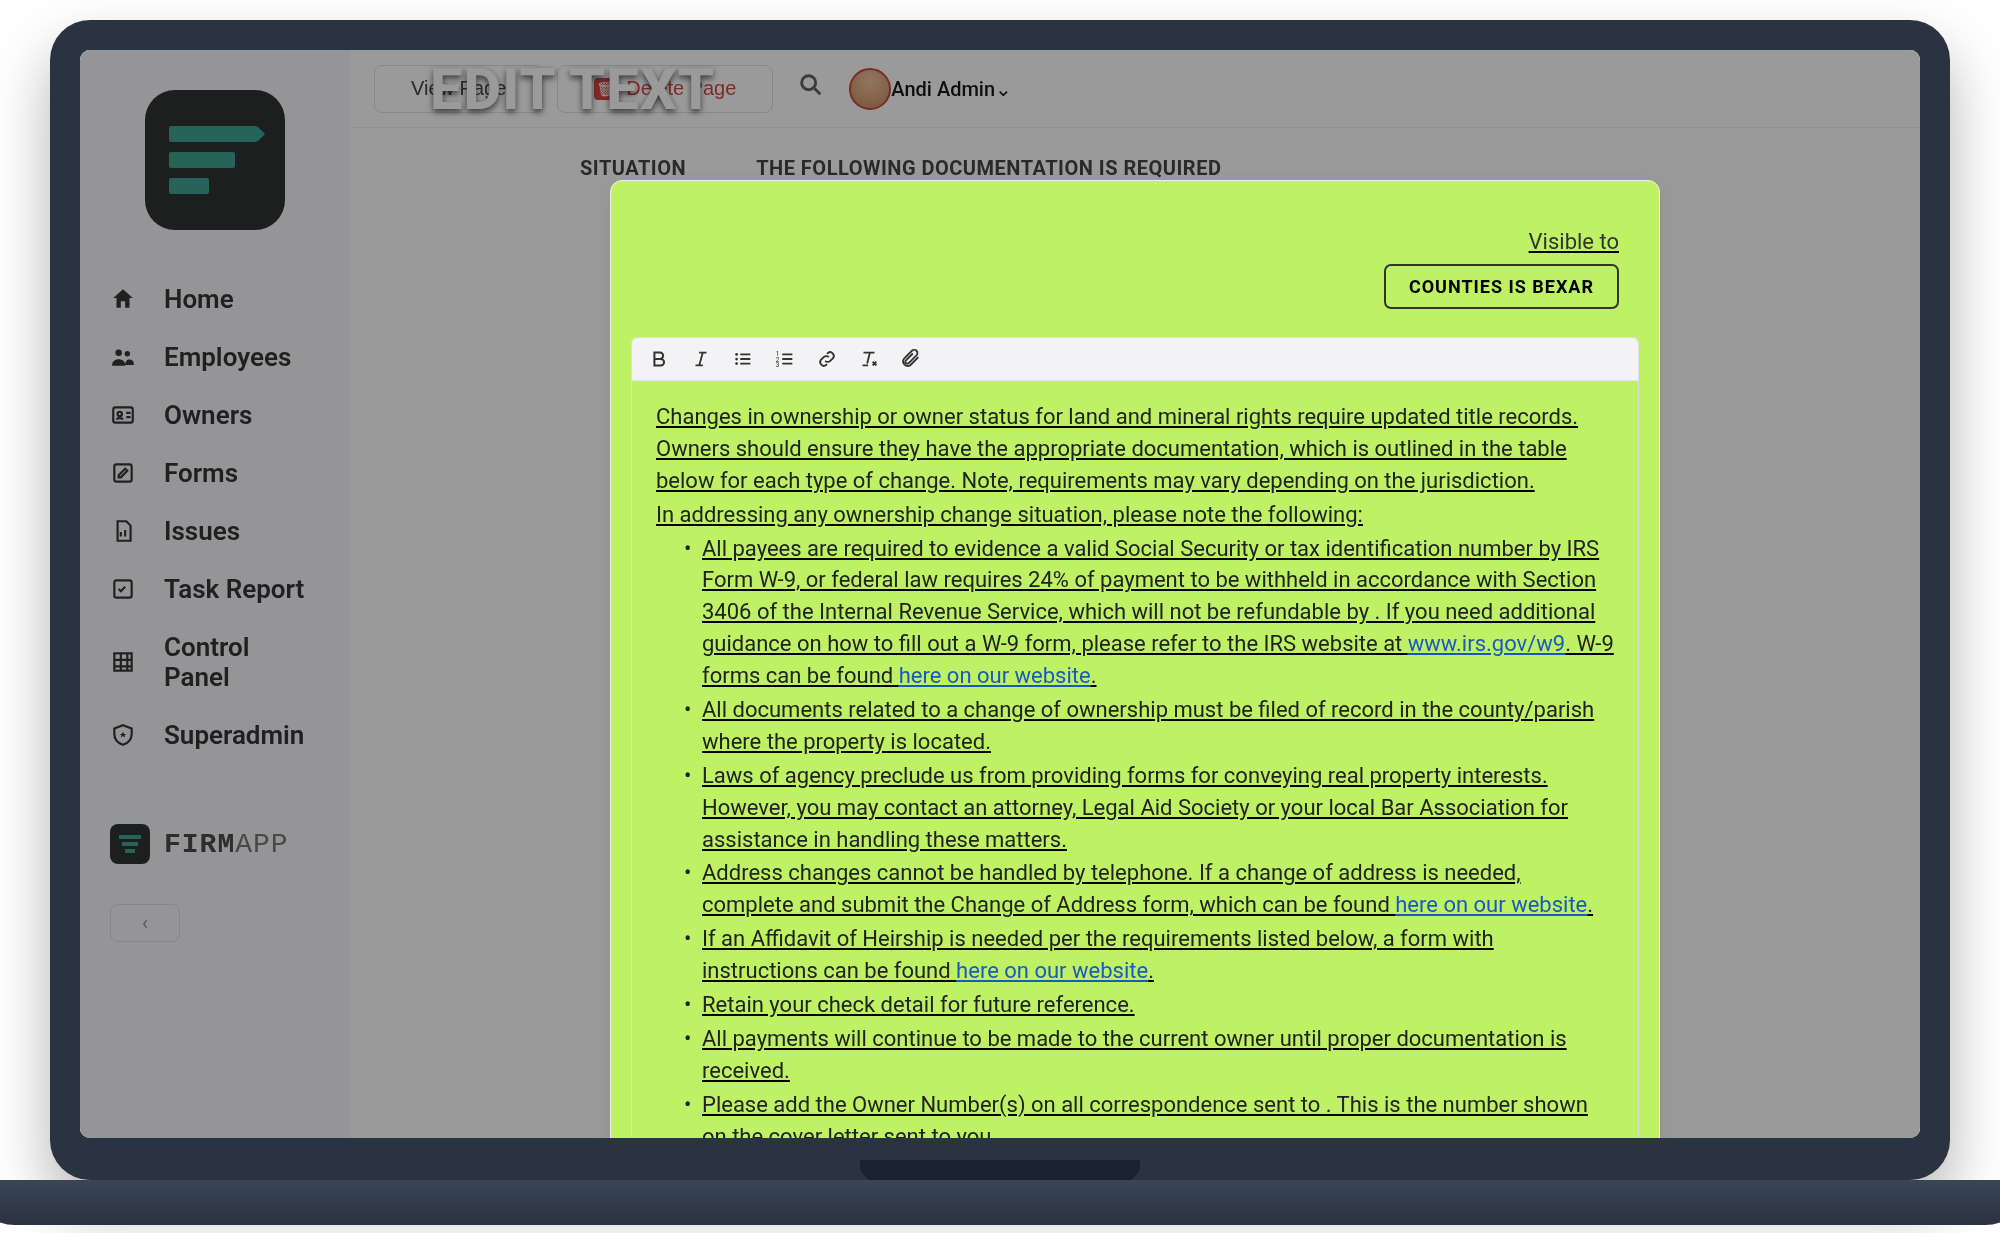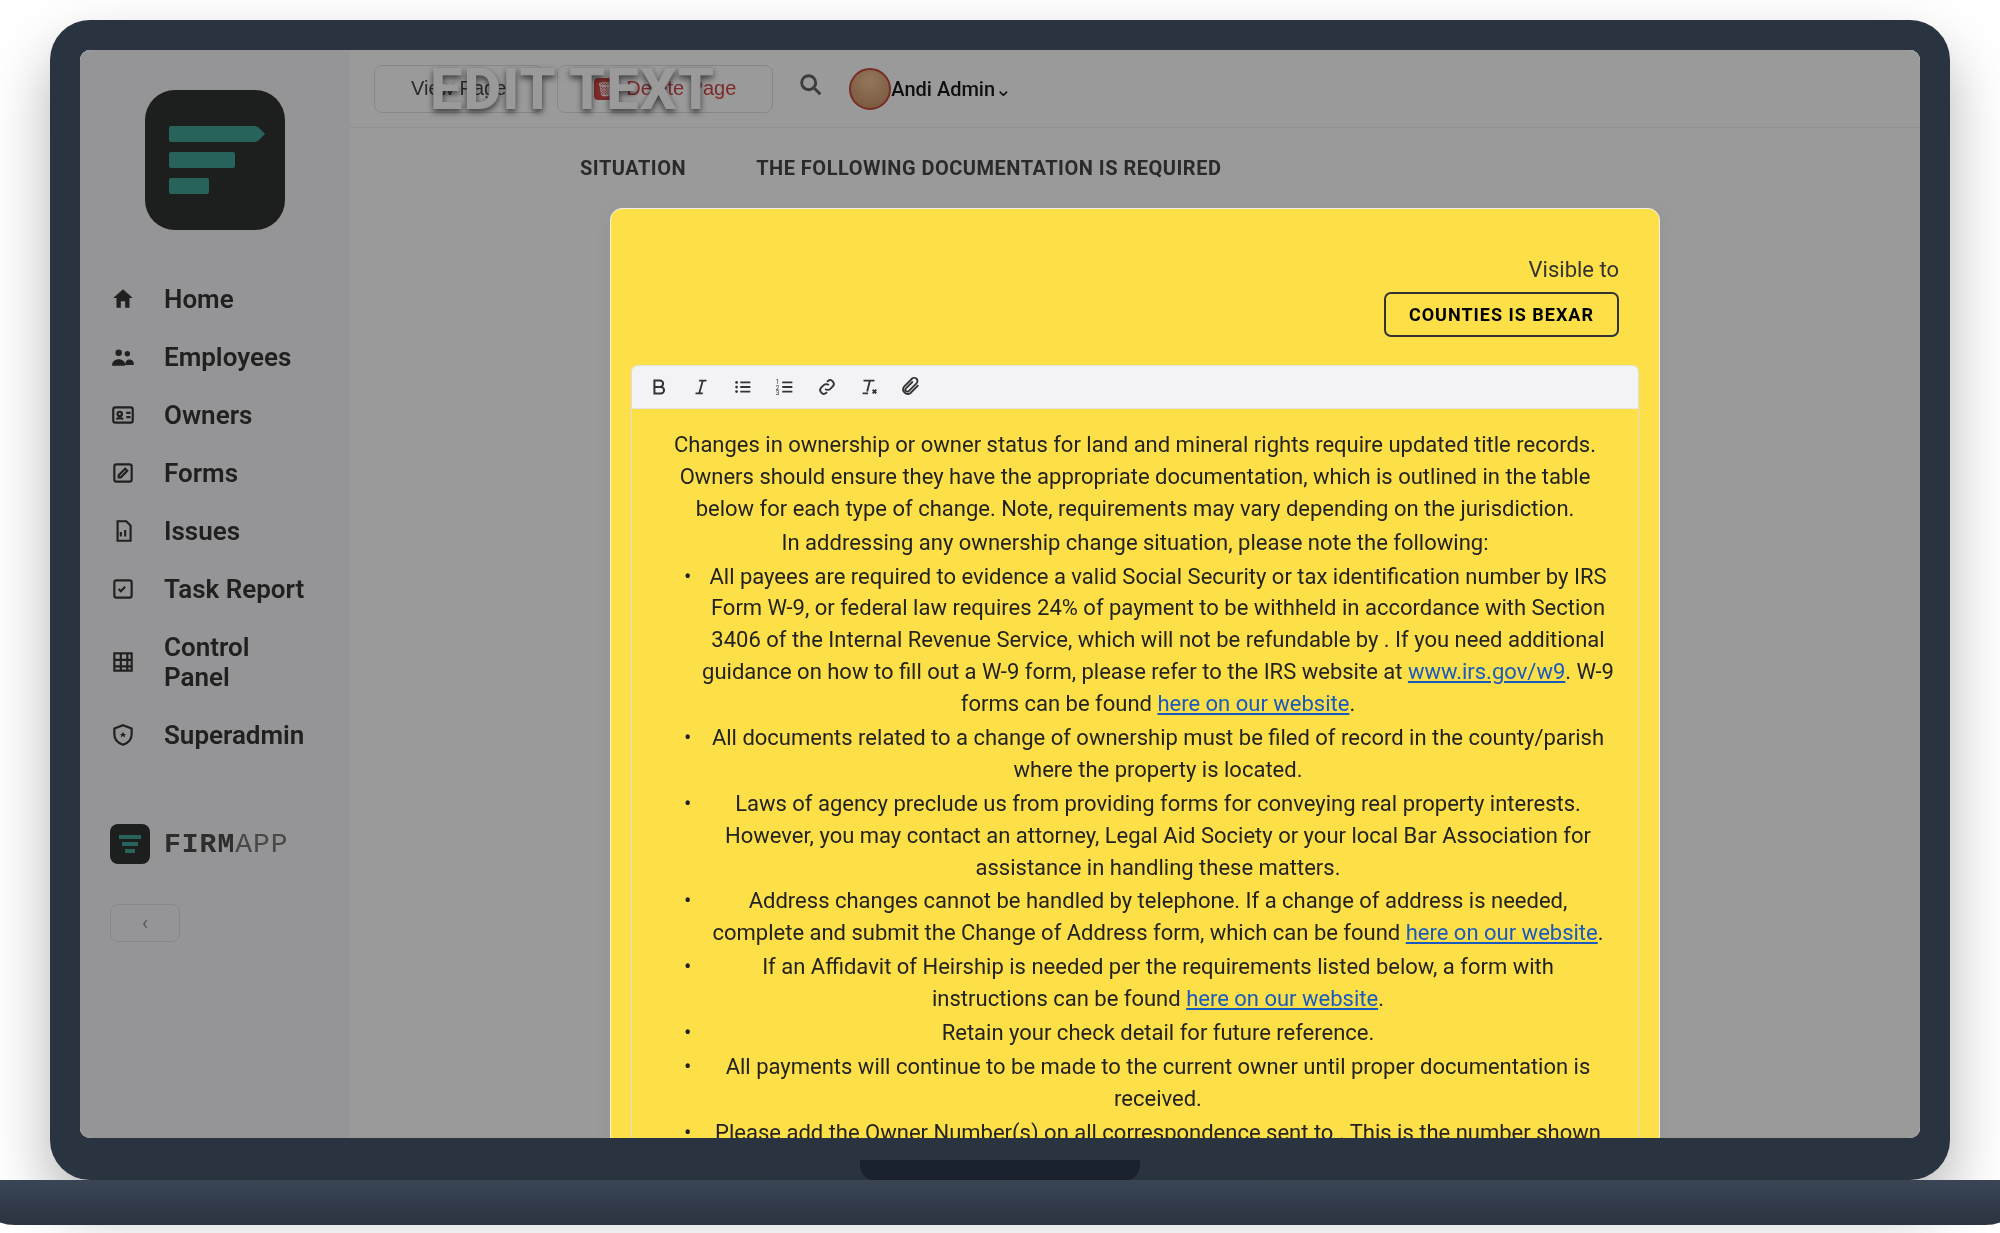--- a/index.html
+++ b/index.html
@@ -146,29 +146,30 @@
   align-items: center;
   gap: 10px;
   cursor: pointer;
 }
 .btn.delete { color: #c93434; }
 .trash-icon { width:22px; height:22px; background:#c93434; border-radius:4px; display:flex; align-items:center; justify-content:center; color:#fff; font-size:14px; }
 .search-icon-top { font-size: 30px; color:#555; cursor:pointer; padding:0 10px; }
 .avatar { width:42px; height:42px; border-radius:50%; background:#d8a070; border:2px solid #c0392b; background-image: radial-gradient(circle at 50% 30%, #f0c090, #c08050); }
 .user-chip { display:flex; align-items:center; font-size:20px; font-weight:500; cursor:pointer; }
 .content-area { padding: 20px 30px; }
-.hidden-header { font-size:20px; font-weight:700; color:#333; letter-spacing:0.5px; padding: 8px 0 28px 200px; display:flex; gap:70px; }
+.hidden-header { font-size:20px; font-weight:700; color:#333; letter-spacing:0.5px; padding: 8px 0 0 200px; display:flex; gap:70px; }
 
 .editor-card {
-  background: #fde047;
+  background: #bef264;
   border: 1px solid #eee;
   border-radius: 12px;
   box-shadow: 0 4px 20px rgba(0,0,0,0.05);
   max-width: 1050px;
   margin: 0 auto;
+  text-decoration: underline;
 }
 .visible-to {
   padding: 48px 40px 28px 40px;
   text-align: right;
 }
 .visible-to-label { font-size: 22px; color:#333; margin-bottom: 10px; display:block; }
 .visible-chip {
   display: inline-block;
   border: 2px solid #333;
   border-radius: 7px;
@@ -199,21 +200,20 @@
   justify-content: center;
   cursor: pointer;
   color: #333;
 }
 .tool-btn svg { width: 22px; height: 22px; }
 .editor-body {
   padding: 20px 24px;
   font-size: 22px;
   line-height: 1.45;
   color: #222;
-  text-align: center;
 }
 .editor-body p { margin-bottom: 2px; }
 .editor-body ul { list-style: none; padding-left: 46px; margin-top: 2px; }
 .editor-body li { position: relative; margin-bottom: 2px; }
 .editor-body li::before { content: "•"; position: absolute; left: -18px; }
 .editor-body a { color: #1a5abf; text-decoration: underline; }
 
 .dim-overlay {
   position: absolute;
   inset: 0;

